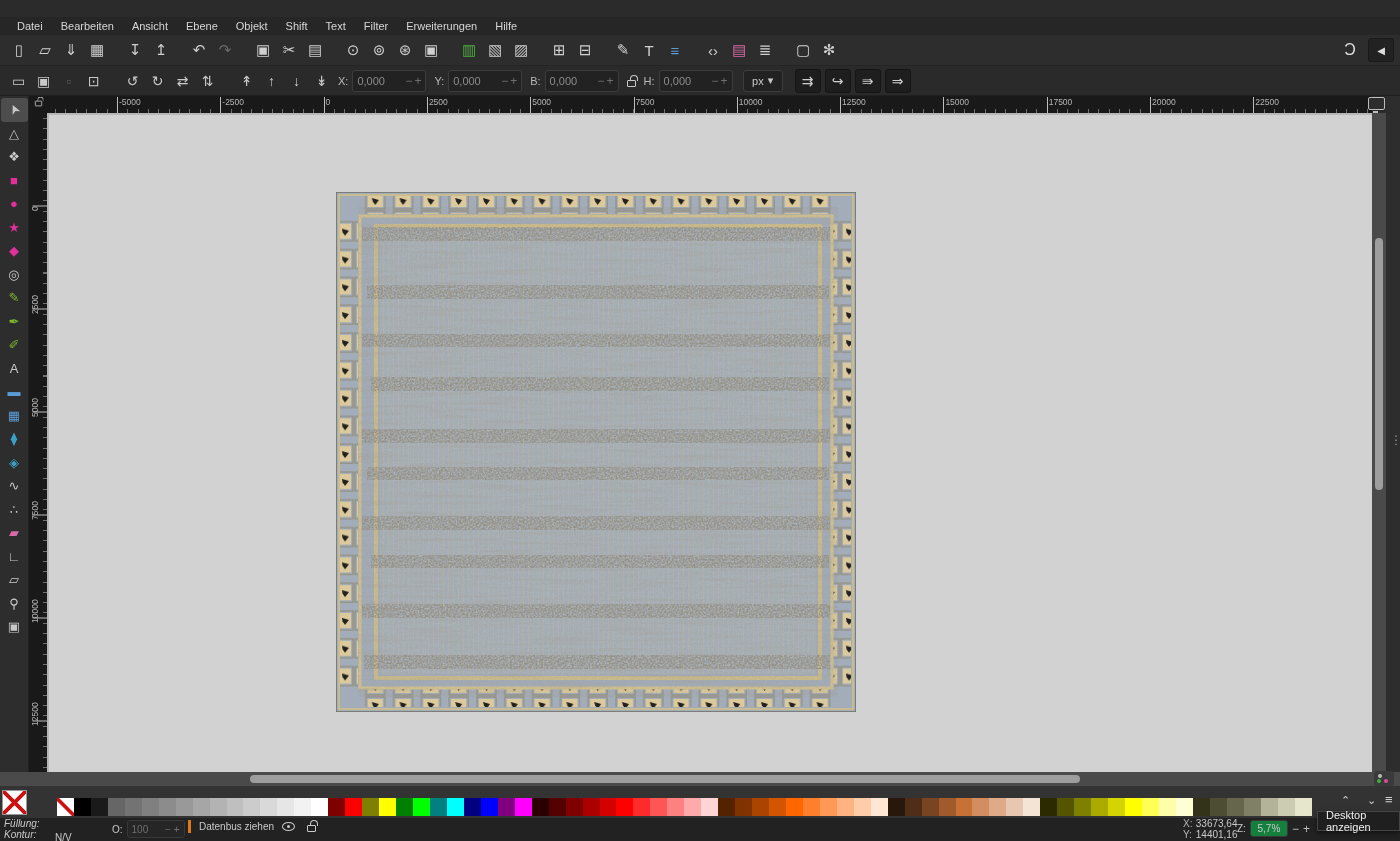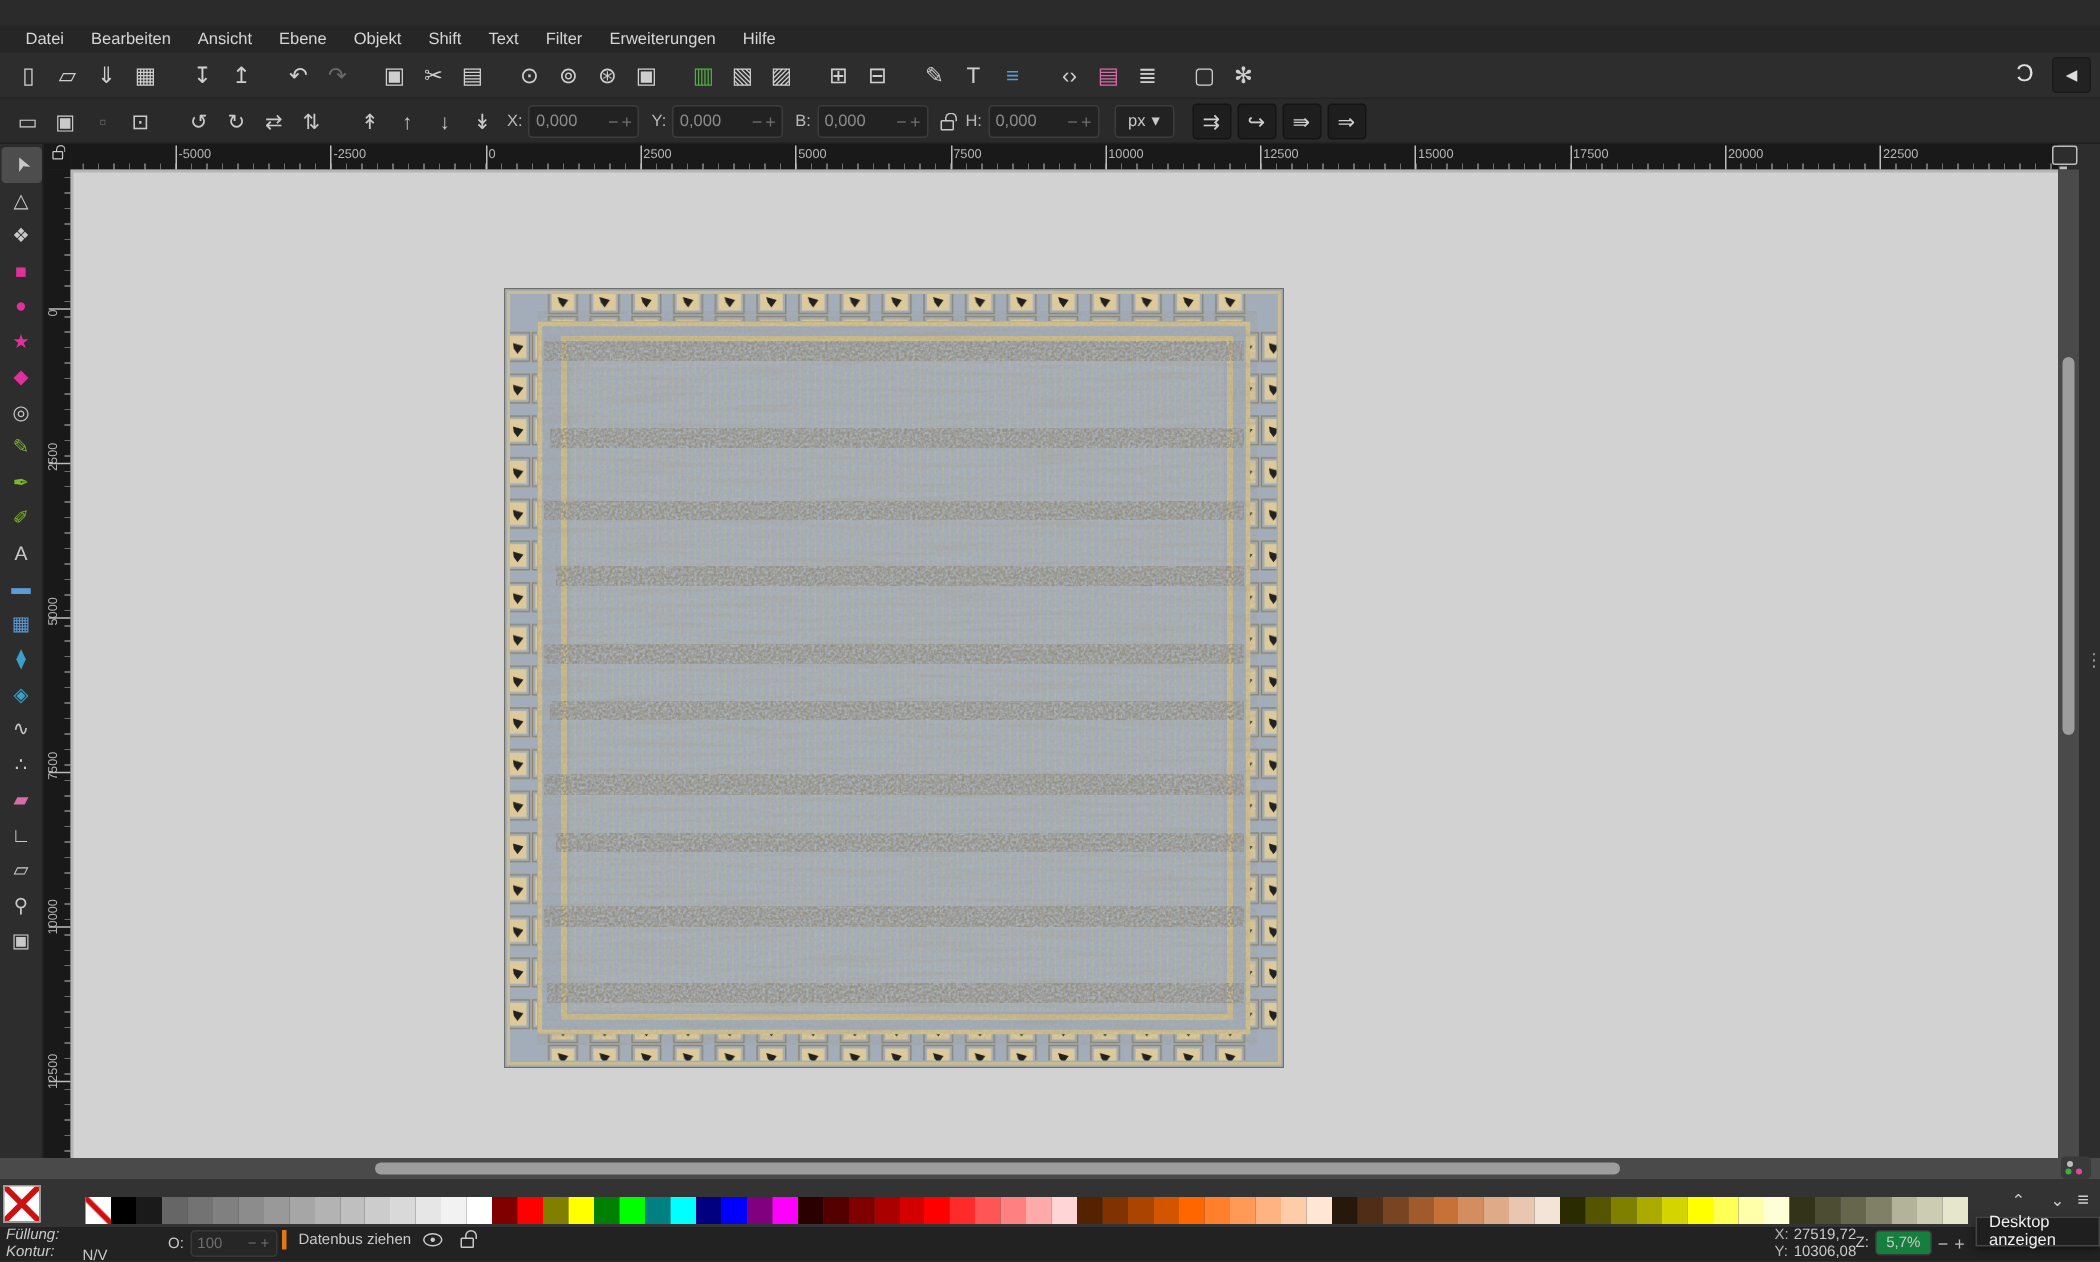--- a/index.html
+++ b/index.html
@@ -486,22 +486,22 @@
       <span>O:</span>
       <span id="opacbox"><span class="val">100</span><span>−</span>&nbsp;<span>+</span></span>
     </div>
     <div id="layerinfo">
       <span id="layercolor"></span>
       <span>Datenbus ziehen</span>
       <span class="eyeicon"></span>
       <span class="lockicon" style="margin-top:4px"></span>
     </div>
     <div id="coords">
-      <div><span class="cl">X:</span> <span>27519,72</span></div>
-      <div><span class="cl">Y:</span> <span>10306,08</span></div>
+      <div><span class="cl">X:</span> <span>33673,64</span></div>
+      <div><span class="cl">Y:</span> <span>14401,16</span></div>
     </div>
     <div id="zoomctl">
       <span>Z:</span>
       <span id="zoombox">
           <span>5,7%</span>
         </span>
       <span class="zbtn">−</span>
       <span class="zbtn">+</span>
     </div>
   </div>

